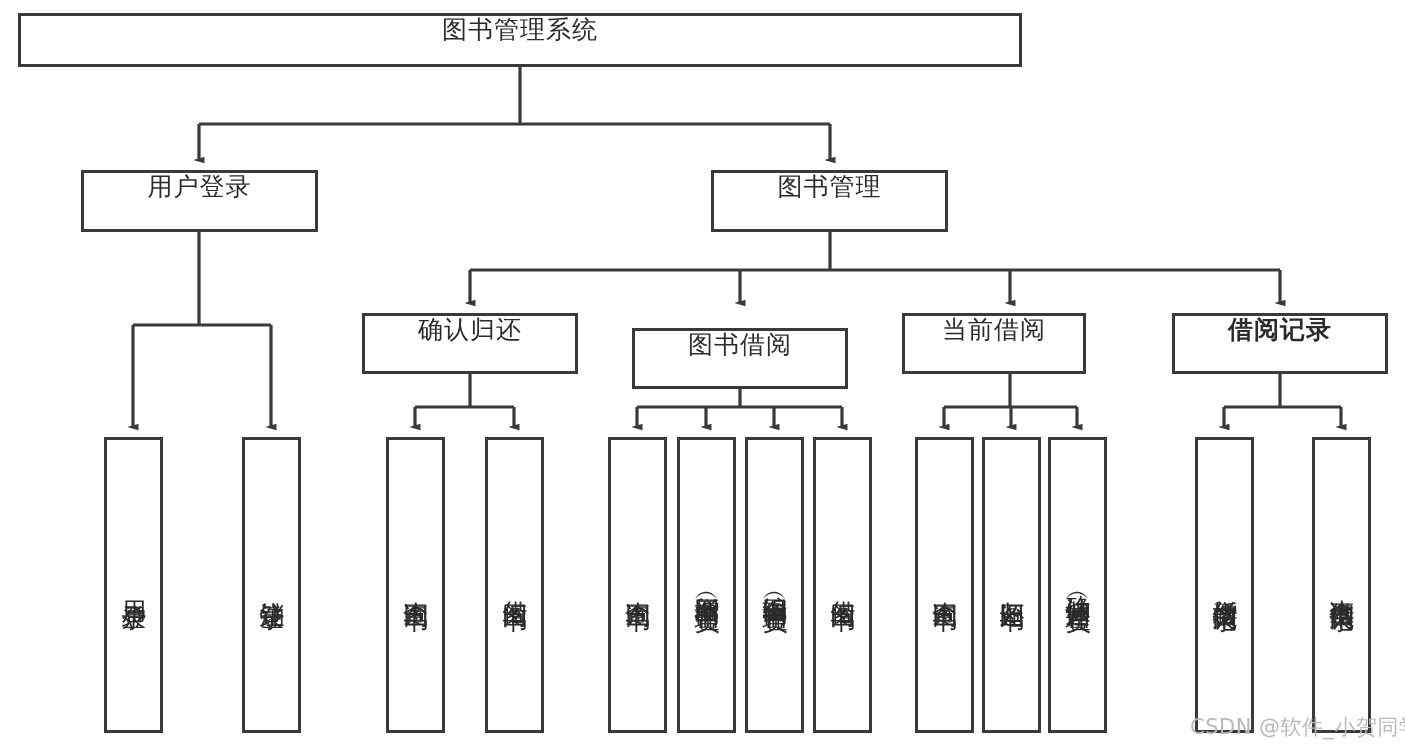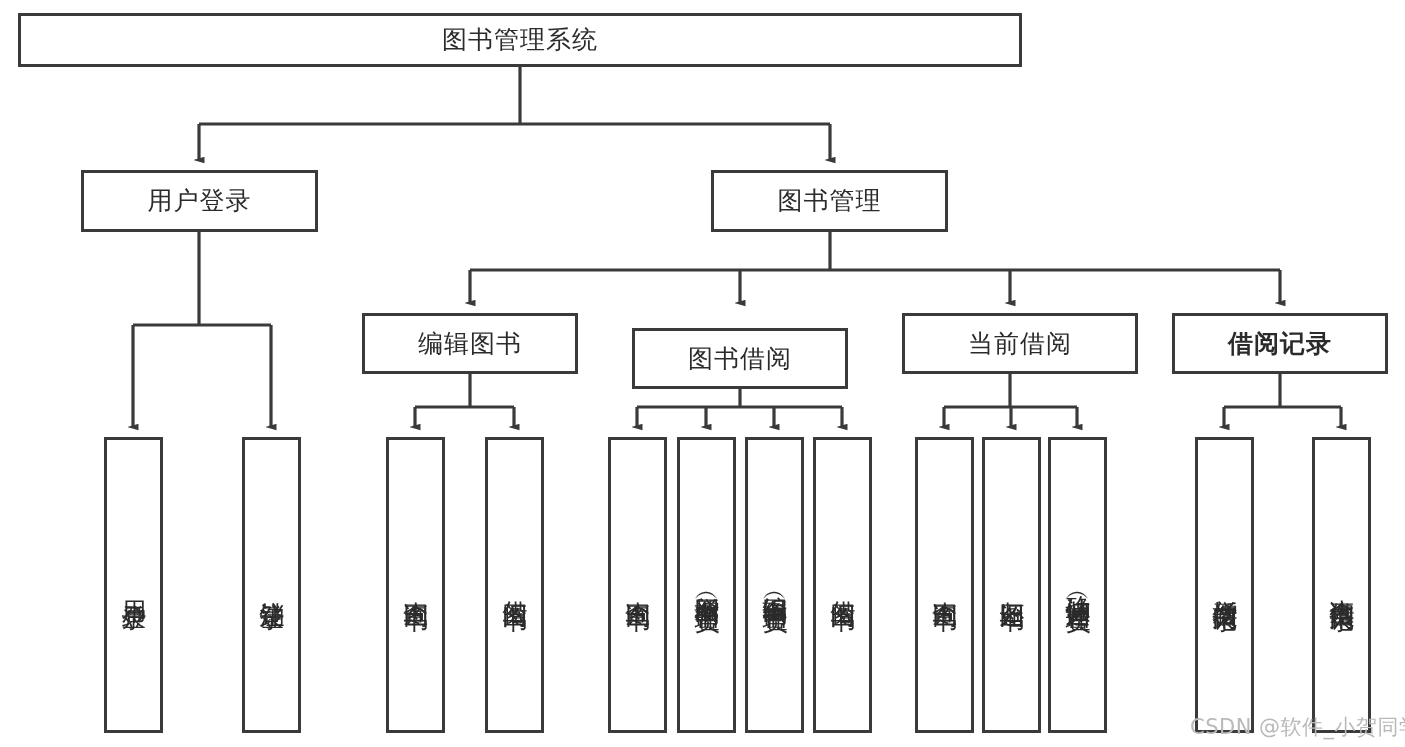--- a/index.html
+++ b/index.html
@@ -22,21 +22,21 @@
     width: 1405px;
     height: 747px;
     pointer-events: none;
   }
   .node {
     position: absolute;
     box-sizing: border-box;
     border: 3px solid #3a3a3a;
     background: #ffffff;
     display: flex;
-    align-items: center;
+    align-items: flex-start;
     justify-content: center;
     color: #2b2b2b;
   }
   .node .label {
     font-size: 25px;
     line-height: 1.1;
     letter-spacing: 1px;
     white-space: nowrap;
   }
   .leaf {
@@ -122,26 +122,26 @@
   </div>
 
   <div class="node" style="left:81px; top:170px; width:237px; height:62px;">
     <span class="label">用户登录</span>
   </div>
   <div class="node" style="left:711px; top:170px; width:237px; height:62px;">
     <span class="label">图书管理</span>
   </div>
 
   <div class="node" style="left:362px; top:313px; width:216px; height:61px;">
-    <span class="label">编辑图书</span>
+    <span class="label">确认归还</span>
   </div>
   <div class="node" style="left:632px; top:328px; width:216px; height:61px;">
     <span class="label">图书借阅</span>
   </div>
-  <div class="node" style="left:902px; top:313px; width:236px; height:61px;">
+  <div class="node" style="left:902px; top:313px; width:184px; height:61px;">
     <span class="label">当前借阅</span>
   </div>
   <div class="node" style="left:1172px; top:313px; width:216px; height:61px;font-weight:bold;">
     <span class="label">借阅记录</span>
   </div>
 
   <div class="node leaf" style="left: 104px; top: 437px; width: 59px; height: 296px; align-items: center; padding-top: 0px;">
     <span class="label">用户登录</span>
   </div>
   <div class="node leaf" style="left: 242px; top: 437px; width: 59px; height: 296px; align-items: center; padding-top: 0px;">

